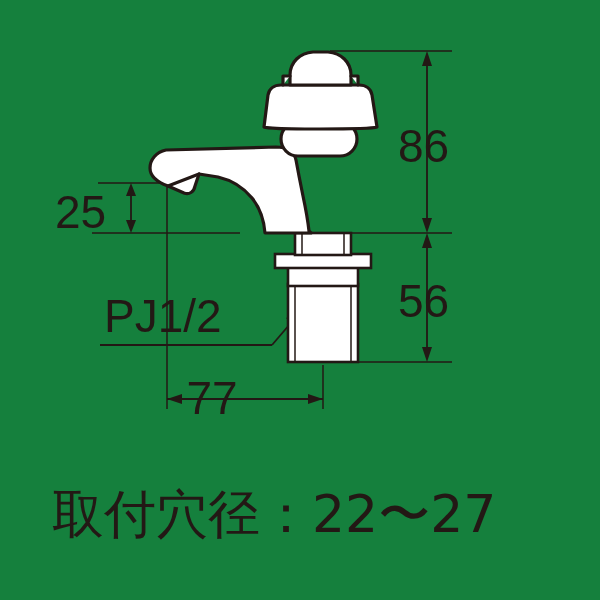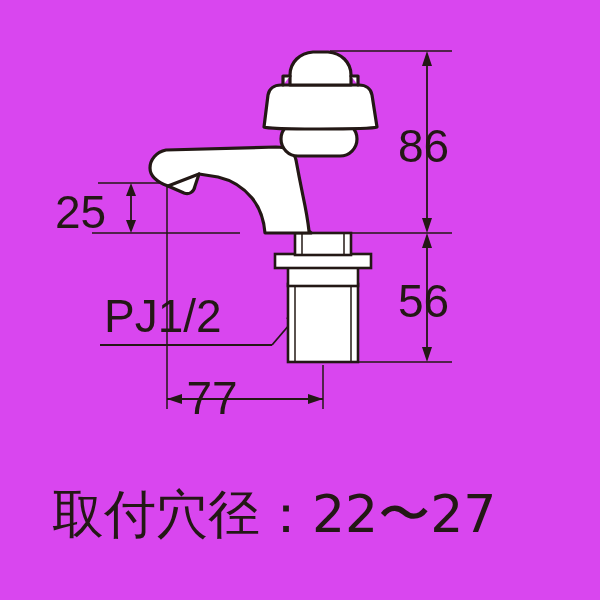--- a/index.html
+++ b/index.html
@@ -4,21 +4,21 @@
 <style>
   html, body {
     margin: 0;
     padding: 0;
     background: #ffffff;
   }
   #page {
     position: relative;
     width: 600px;
     height: 600px;
-    background: #d946ef;
+    background: #15803d;
     overflow: hidden;
     font-family: "Liberation Sans", "DejaVu Sans", sans-serif;
     text-decoration: underline;
   }
   #drawing-svg {
     position: absolute;
     left: 0;
     top: 0;
     width: 600px;
     height: 600px;

